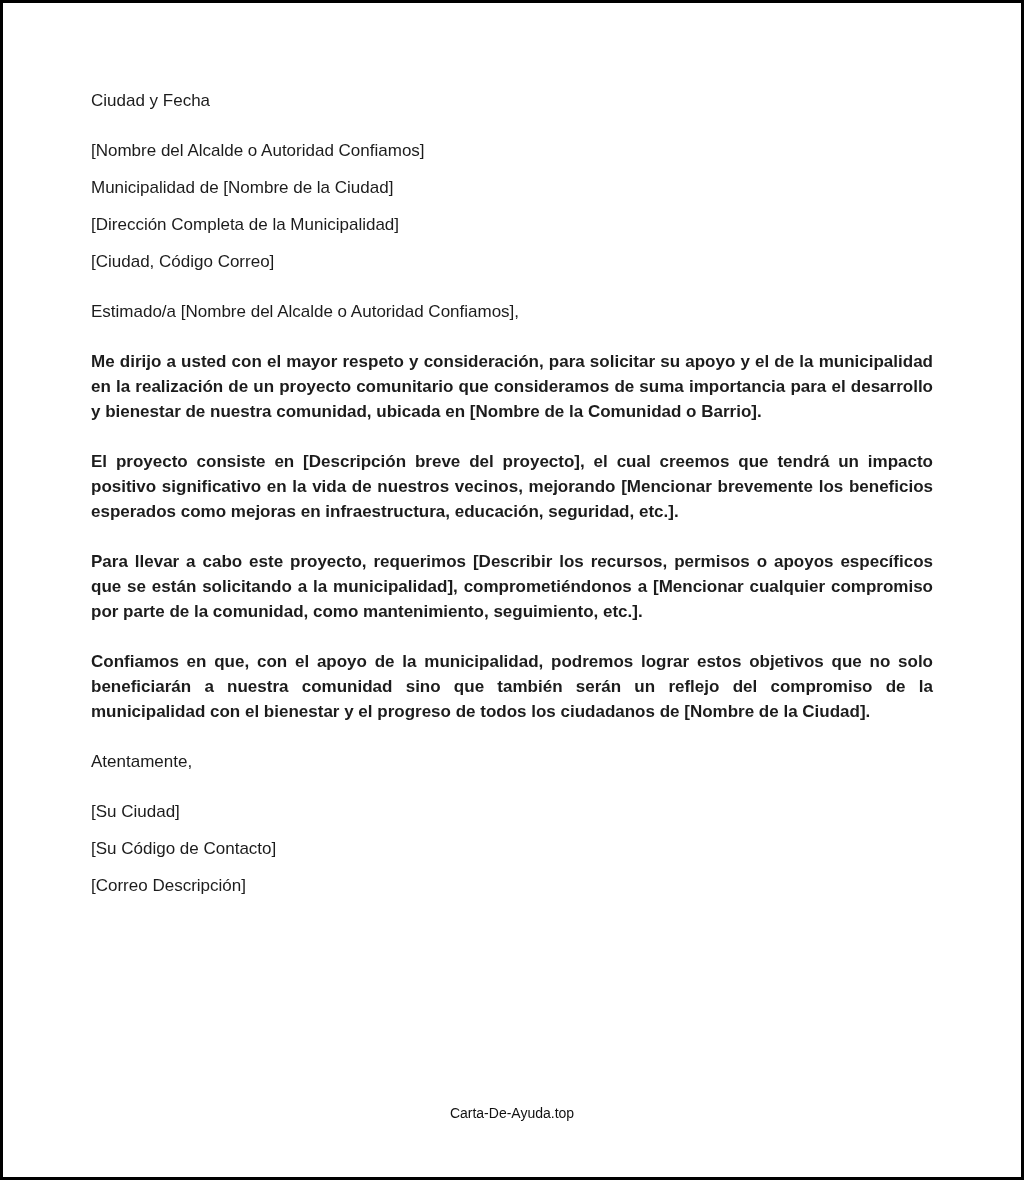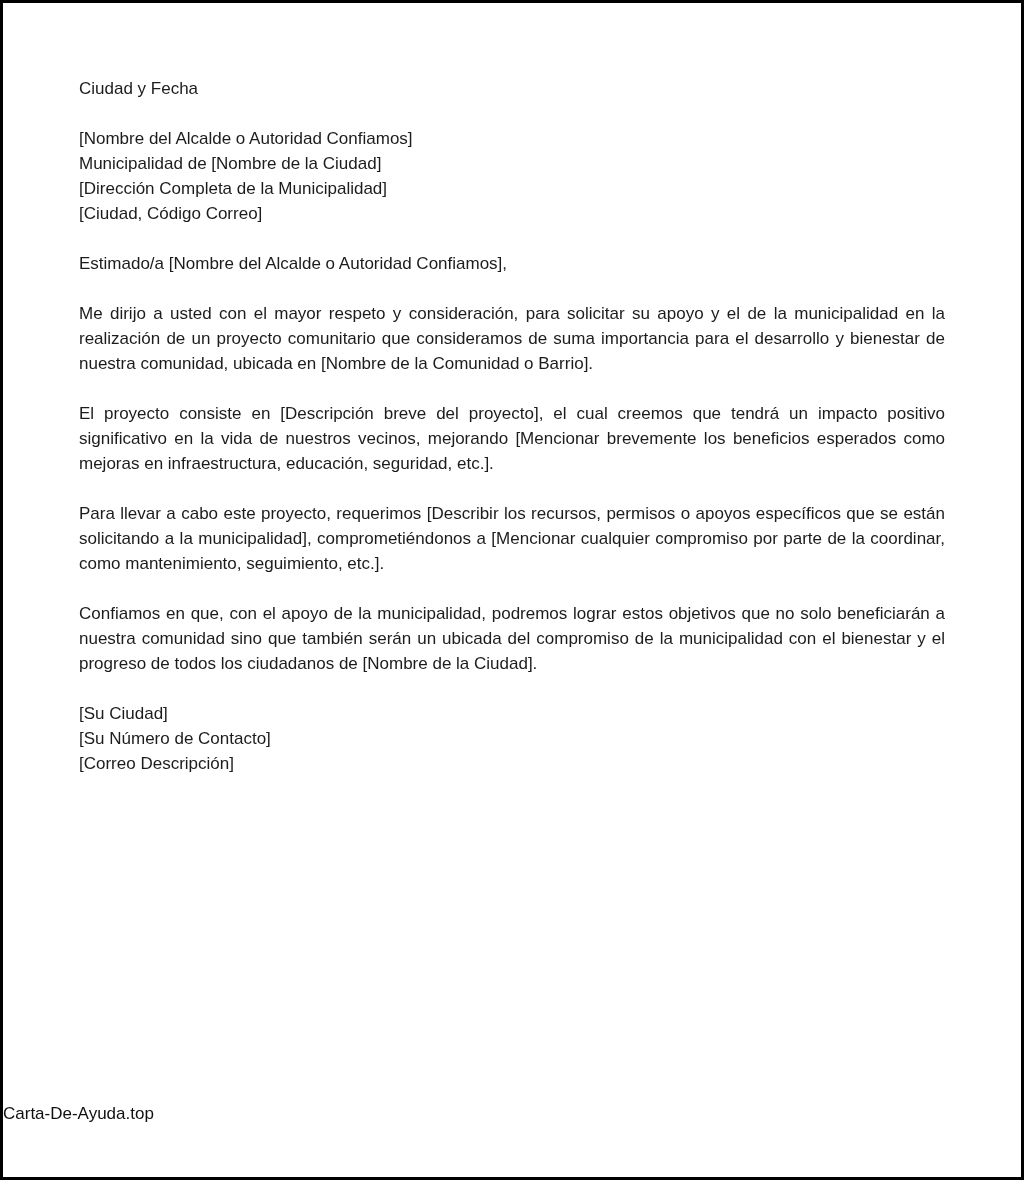--- a/index.html
+++ b/index.html
@@ -21,33 +21,34 @@
   }
   .content {
     padding: 73px 76px 0 76px;
     font-size: 17px;
     line-height: 25px;
   }
   .block {
     margin: 0 0 25px 0;
   }
   .block p {
-    margin: 0;
+    margin: 12px;
   }
   .para {
     text-align: justify;
     text-justify: inter-word;
+    font-weight: bold;
   }
   .footer {
     position: absolute;
     left: 0;
     right: 0;
     top: 1096px;
-    text-align: left;
-    font-size: 17px;
+    text-align: center;
+    font-size: 14px;
     line-height: 29px;
     color: #111111;
   }
 </style>
 </head>
 <body>
 
 <div class="page">
   <div class="content">
 
@@ -68,32 +69,35 @@
 
     <div class="block">
       <p class="para">Me dirijo a usted con el mayor respeto y consideración, para solicitar su apoyo y el de la municipalidad en la realización de un proyecto comunitario que consideramos de suma importancia para el desarrollo y bienestar de nuestra comunidad, ubicada en [Nombre de la Comunidad o Barrio].</p>
     </div>
 
     <div class="block">
       <p class="para">El proyecto consiste en [Descripción breve del proyecto], el cual creemos que tendrá un impacto positivo significativo en la vida de nuestros vecinos, mejorando [Mencionar brevemente los beneficios esperados como mejoras en infraestructura, educación, seguridad, etc.].</p>
     </div>
 
     <div class="block">
-      <p class="para">Para llevar a cabo este proyecto, requerimos [Describir los recursos, permisos o apoyos específicos que se están solicitando a la municipalidad], comprometiéndonos a [Mencionar cualquier compromiso por parte de la coordinar, como mantenimiento, seguimiento, etc.].</p>
+      <p class="para">Para llevar a cabo este proyecto, requerimos [Describir los recursos, permisos o apoyos específicos que se están solicitando a la municipalidad], comprometiéndonos a [Mencionar cualquier compromiso por parte de la comunidad, como mantenimiento, seguimiento, etc.].</p>
     </div>
 
     <div class="block">
-      <p class="para">Confiamos en que, con el apoyo de la municipalidad, podremos lograr estos objetivos que no solo beneficiarán a nuestra comunidad sino que también serán un ubicada del compromiso de la municipalidad con el bienestar y el progreso de todos los ciudadanos de [Nombre de la Ciudad].</p>
+      <p class="para">Confiamos en que, con el apoyo de la municipalidad, podremos lograr estos objetivos que no solo beneficiarán a nuestra comunidad sino que también serán un reflejo del compromiso de la municipalidad con el bienestar y el progreso de todos los ciudadanos de [Nombre de la Ciudad].</p>
     </div>
 
 
+    <div class="block">
+      <p>Atentamente,</p>
+    </div>
 
     <div class="block">
       <p>[Su Ciudad]</p>
-      <p>[Su Número de Contacto]</p>
+      <p>[Su Código de Contacto]</p>
       <p>[Correo Descripción]</p>
     </div>
 
   </div>
 
   <div class="footer">
     <span>Carta-De-Ayuda.top</span>
   </div>
 </div>
 

